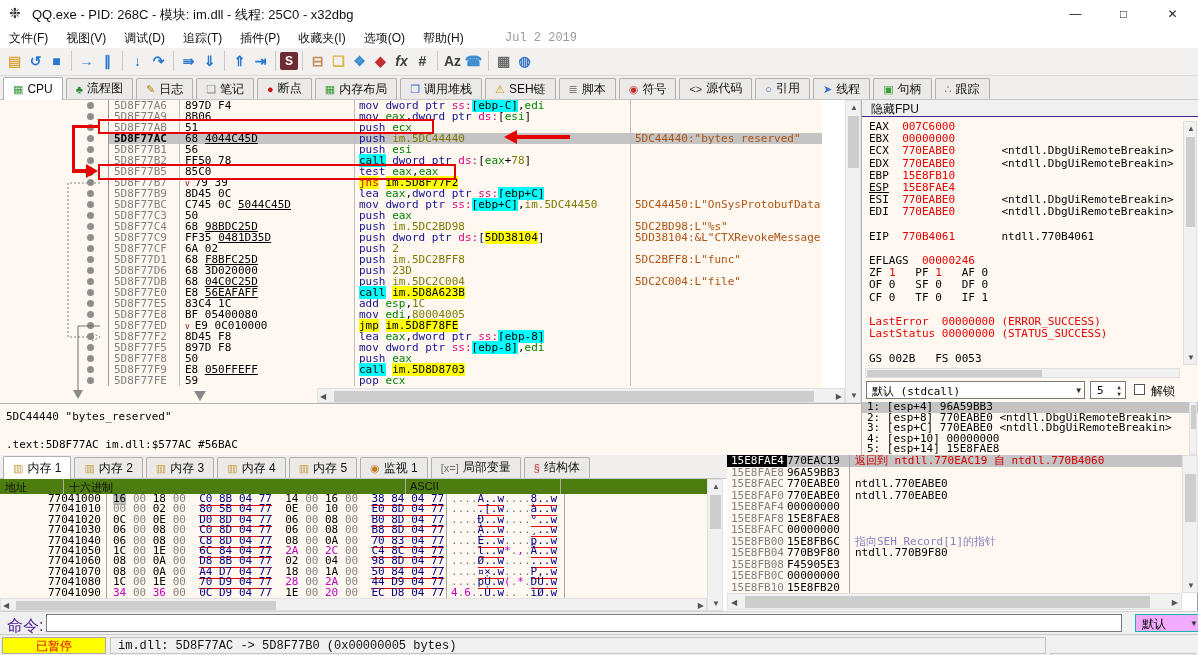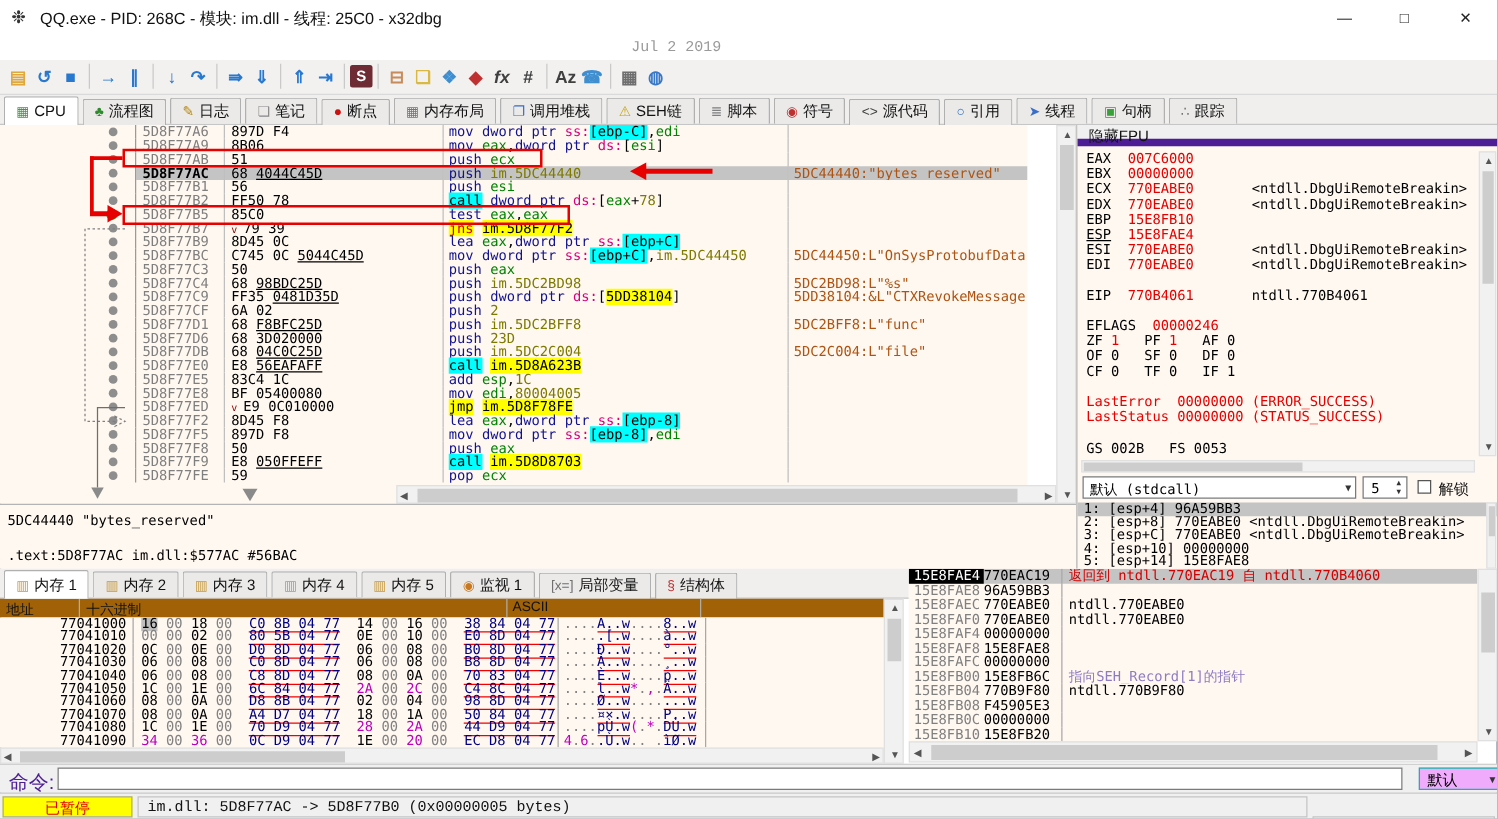--- a/index.html
+++ b/index.html
@@ -48,39 +48,39 @@
   .infobox{position:absolute;left:0;top:403px;width:861px;height:52px;background:#FFF8F0;border-top:1px solid #B4B4B4;
            font-family:"DejaVu Sans Mono",monospace;font-size:11px;color:#000;}
   .ib1{position:absolute;left:6px;top:6px;} .ib2{position:absolute;left:6px;top:34px;}
   
   .vsb{position:absolute;width:16px;background:#F1F1F1;border:1px solid #E0E0E0;}
   .hsb{position:absolute;height:15px;background:#F1F1F1;border:1px solid #E0E0E0;}
   .sbth{position:absolute;background:#CDCDCD;}
   .sbarr{position:absolute;color:#555;font-size:8px;text-align:center;}
   
   .regpanel{position:absolute;left:861px;top:100px;width:337px;height:355px;background:#FFF8F0;border-left:1px solid #B4B4B4;}
-  .fpubar{position:absolute;left:0;top:0;width:100%;height:17px;background:#F0F0F0;border-bottom:6px solid #4c1d95;
+  .fpubar{position:absolute;left:0;top:0;width:100%;height:17px;background:#F0F0F0;border-bottom:1px solid #4c1d95;
           font-size:12px;color:#111;padding:1px 0 0 9px;}
   .reglines{position:absolute;left:7px;top:21px;right:17px;font-family:"DejaVu Sans Mono",monospace;}
   .regline{height:12.2px;line-height:12.2px;font-size:11px;white-space:pre;overflow:hidden;}
   .calling{position:absolute;left:0;top:281px;width:100%;height:19px;}
   .combo{position:absolute;left:4px;top:0;width:219px;height:18px;border:1px solid #7A7A7A;background:#FFF;
          font-family:"DejaVu Sans Mono",monospace;font-size:11px;padding:2px 14px 0 5px;}
   .carr{position:absolute;right:3px;top:4px;font-size:8px;color:#333;}
   .spin{position:absolute;left:228px;top:0;width:36px;height:18px;border:1px solid #7A7A7A;background:#FFF;
         font-size:11px;padding:2px 12px 0 6px;font-family:"DejaVu Sans Mono",monospace;}
   .spbtns{position:absolute;right:1px;top:1px;font-size:6px;color:#333;line-height:7px;width:10px;text-align:center;}
   .chk{position:absolute;left:272px;top:3px;width:11px;height:11px;border:1px solid #555;background:#FFF;}
   .chklbl{position:absolute;left:289px;top:2px;font-size:12px;color:#111;}
   .args{position:absolute;left:0;top:302px;width:100%;height:53px;font-family:"DejaVu Sans Mono",monospace;}
   .argrow{height:10.6px;line-height:10.6px;font-size:11px;white-space:pre;padding-left:5px;overflow:hidden;}
   .argrow.sel{background:#C4C4C4;}
   
   .memtabs{position:absolute;left:0;top:455px;width:727px;height:24px;background:#F0EFEE;border-bottom:1px solid #C6C6C6;padding-top:1px;}
-  .dumpheader{position:absolute;left:0;top:479px;width:707px;height:15px;background:#a16207;font-size:11px;color:#111;}
+  .dumpheader{position:absolute;left:0;top:479px;width:707px;height:15px;background:#4d7c0f;font-size:11px;color:#111;}
   .dh{position:absolute;top:1px;}
   .dh1{left:5px;} .dh2{left:69px;} .dh3{left:410px;}
   .dhd{position:absolute;top:0;width:1px;height:15px;background:#B0ACA4;}
   .dumprows{position:absolute;left:0;top:494px;width:707px;height:104px;background:#FFF8F0;overflow:hidden;padding-left:44px;}
   .dmrow{display:flex;height:10.4px;line-height:10.4px;font-size:11px;font-family:"DejaVu Sans Mono",monospace;white-space:pre;}
   .dmaddr{width:63px;flex:none;padding-left:4px;color:#000;border-right:1px solid #A8A8A8;}
   .dmhex{width:340px;flex:none;padding-left:6px;border-right:1px solid #A8A8A8;}
   .dmascii{width:118px;flex:none;padding-left:4px;border-right:1px solid #A8A8A8;}
   .hz{color:#828282;} .hp{color:#000080;} .hpr{color:#BE00BE;} .hk{color:#000;}
   .gu{border-bottom:1px solid #F00000;}
@@ -117,20 +117,21 @@
 
   <div class="titlebar">
     <span class="appicon">❉</span>
     <span class="wtitle">QQ.exe - PID: 268C - 模块: im.dll - 线程: 25C0 - x32dbg</span>
     <span class="wbtn" style="left:1052px">—</span>
     <span class="wbtn" style="left:1100px">□</span>
     <span class="wbtn" style="left:1149px">✕</span>
   </div>
 
   <div class="menubar">
+    <span><span class="menu-item">文件(F)</span><span class="menu-item">视图(V)</span><span class="menu-item">调试(D)</span><span class="menu-item">追踪(T)</span><span class="menu-item">插件(P)</span><span class="menu-item">收藏夹(I)</span><span class="menu-item">选项(O)</span><span class="menu-item">帮助(H)</span></span>
     <span class="menudate">Jul 2 2019</span>
   </div>
 
   <div class="toolbar"><span><span class="ticon" style="color: rgb(223, 167, 60);">▤</span><span class="ticon" style="color: rgb(40, 120, 208);">↺</span><span class="ticon" style="color: rgb(40, 120, 208);">■</span><span class="tsep"></span><span class="ticon" style="color: rgb(40, 120, 208);">→</span><span class="ticon" style="color: rgb(40, 120, 208);">∥</span><span class="tsep"></span><span class="ticon" style="color: rgb(40, 120, 208);">↓</span><span class="ticon" style="color: rgb(40, 120, 208);">↷</span><span class="tsep"></span><span class="ticon" style="color: rgb(40, 120, 208);">⇛</span><span class="ticon" style="color: rgb(40, 120, 208);">⇓</span><span class="tsep"></span><span class="ticon" style="color: rgb(40, 120, 208);">⇑</span><span class="ticon" style="color: rgb(40, 120, 208);">⇥</span><span class="tsep"></span><span class="ticon tdark" style="color: rgb(255, 255, 255);">S</span><span class="tsep"></span><span class="ticon" style="color: rgb(200, 139, 90);">⊟</span><span class="ticon" style="color: rgb(217, 185, 68);">❑</span><span class="ticon" style="color: rgb(62, 142, 208);">❖</span><span class="ticon" style="color: rgb(192, 48, 48);">◆</span><span class="ticon" style="color: rgb(64, 64, 64); font-style: italic;">fx</span><span class="ticon" style="color: rgb(64, 64, 64);">#</span><span class="tsep"></span><span class="ticon" style="color: rgb(64, 64, 64);">Az</span><span class="ticon" style="color: rgb(62, 142, 208);">☎</span><span class="tsep"></span><span class="ticon" style="color: rgb(110, 110, 110);">▦</span><span class="ticon" style="color: rgb(56, 120, 200);">◍</span></span></div>
 
   <div class="tabbar"><span class="tab active">
         <span class="tabicon" style="color: rgb(58, 158, 58);">▦</span>
         <span>CPU</span>
       </span><span class="tab">
         <span class="tabicon" style="color: rgb(46, 139, 46);">♣</span>

